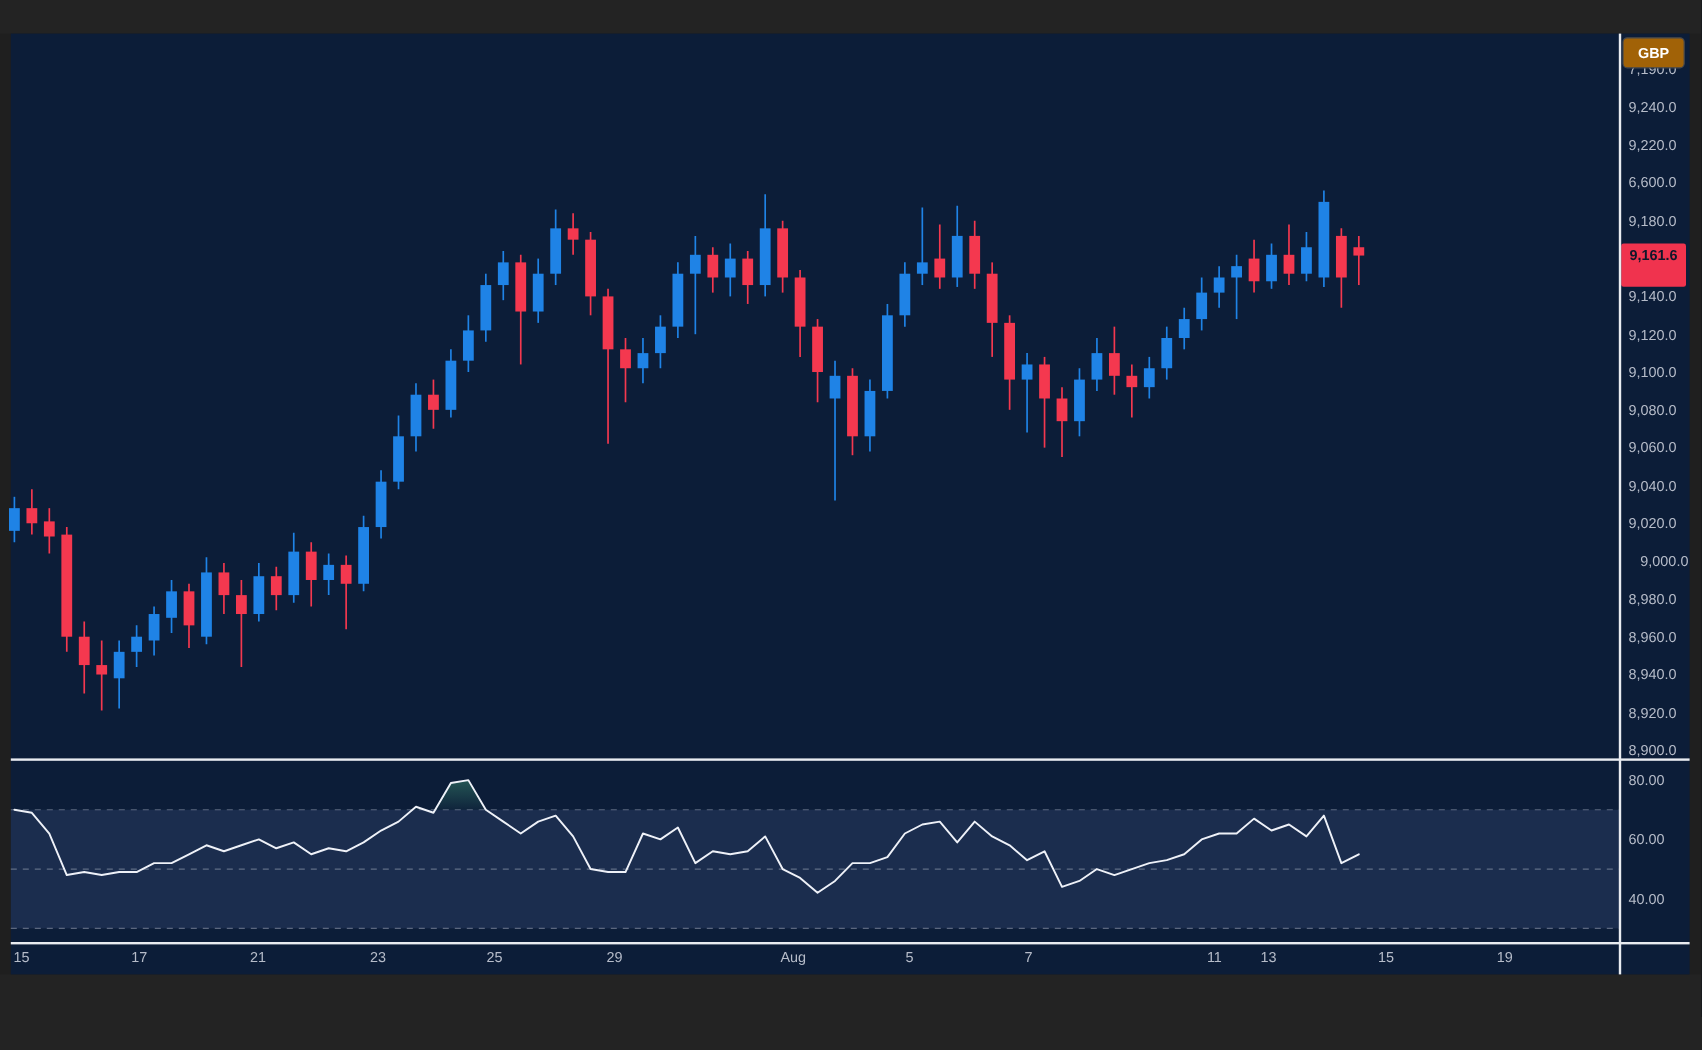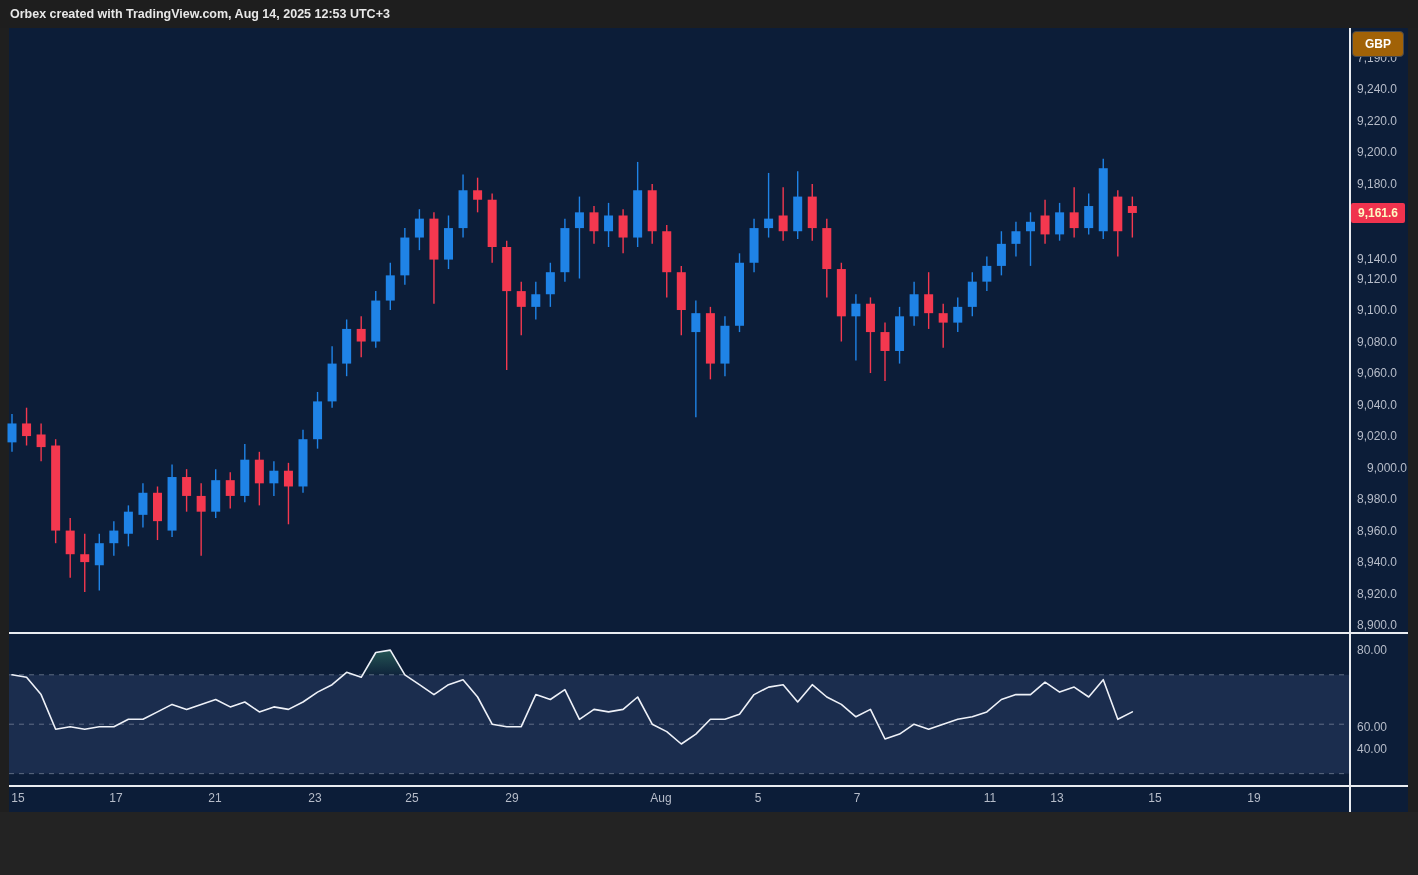--- a/index.html
+++ b/index.html
@@ -14,38 +14,35 @@
   #rsi-svg{position:absolute;left:0;top:606px;width:1350px;height:152px;}
   .sep-h{position:absolute;left:9px;width:1399px;height:2px;background:#e9ecf1;z-index:3;}
   .sep1{top:604px;}
   .sep2{top:757px;}
   .sep-v{position:absolute;left:1349px;top:0;width:2px;height:784px;background:#e9ecf1;z-index:3;}
   #time-axis{position:absolute;left:0;top:759px;width:1406px;height:25px;z-index:2;}
   .t-tick{position:absolute;top:4px;width:44px;margin-left:-22px;text-align:center;
           color:#b6bcc9;font-size:12px;}
   #price-axis{position:absolute;left:1351px;top:0;width:57px;height:784px;z-index:2;}
   .p-tick{position:absolute;left:6px;width:50px;color:#b6bcc9;font-size:12px;}
-  #price-badge{position:absolute;left:0;top:175px;width:54px;height:20px;background:#f0334e;
-               color:#fef9c3;font-size:12px;font-weight:bold;line-height:20px;text-align:center;
+  #price-badge{position:absolute;left:0;top:175px;width:54px;height:36px;background:#f0334e;
+               color:#0f172a;font-size:12px;font-weight:bold;line-height:20px;text-align:center;
                border-radius:2px;z-index:6;}
   #gbp-btn{position:absolute;left:1352px;top:3px;width:52px;height:26px;background:#a16207;
            border:1px solid #45484e;border-radius:4px;color:#ffffff;font-size:12px;
            font-weight:bold;z-index:7;font-family:"Liberation Sans",sans-serif;cursor:pointer;}
   .footer{position:absolute;left:0;top:812px;width:1418px;height:63px;background:#1c1c1c;}
   .logo{position:absolute;left:20px;top:17px;display:flex;align-items:center;gap:9px;
         color:#ececec;font-size:21.5px;font-weight:bold;letter-spacing:0.2px;}
 </style>
 </head>
 <body>
 
 <div class="screen">
 
-  <div class="titlebar">
-    <span>Orbex created with TradingView.com, Aug 14, 2025 12:53 UTC+3</span>
-  </div>
 
   <div class="chart-region">
     <div class="plot-bg"></div>
 
     <svg id="main-svg" viewBox="0 0 1350 605">
         <line x1="12" x2="12" y1="386.0026041666667" y2="423.8151041666667" stroke="#1f83e6" stroke-width="1.4"></line>
         <rect x="7.5" y="395.4557291666667" width="9" height="18.90625" fill="#1f83e6"></rect>
         <line x1="26.55" x2="26.55" y1="379.7005208333333" y2="417.5130208333333" stroke="#f4384f" stroke-width="1.4"></line>
         <rect x="22.05" y="395.4557291666667" width="9" height="12.604166666666629" fill="#f4384f"></rect>
         <line x1="41.1" x2="41.1" y1="395.4557291666667" y2="433.2682291666667" stroke="#f4384f" stroke-width="1.4"></line>
@@ -224,49 +221,49 @@
     <div id="time-axis">
         <span class="t-tick" style="left: 18px;">15</span>
         <span class="t-tick" style="left: 116px;">17</span>
         <span class="t-tick" style="left: 215px;">21</span>
         <span class="t-tick" style="left: 315px;">23</span>
         <span class="t-tick" style="left: 412px;">25</span>
         <span class="t-tick" style="left: 512px;">29</span>
         <span class="t-tick" style="left: 661px;">Aug</span>
         <span class="t-tick" style="left: 758px;">5</span>
         <span class="t-tick" style="left: 857px;">7</span>
-        <span class="t-tick" style="left: 990px;">11</span>
+        <span class="t-tick" style="left: 1012px;">11</span>
         <span class="t-tick" style="left: 1057px;">13</span>
         <span class="t-tick" style="left: 1155px;">15</span>
         <span class="t-tick" style="left: 1254px;">19</span>
       </div>
 
     <div id="price-axis">
       <div id="price-badge" style="top: 175px; background: rgb(240, 51, 78);">9,161.6</div>
     <span class="p-tick" style="top: 23px;">7,190.0</span>
         <span class="p-tick" style="top: 54px;">9,240.0</span>
         <span class="p-tick" style="top: 86px;">9,220.0</span>
-        <span class="p-tick" style="top: 117px;">9,200.0</span>
+        <span class="p-tick" style="top: 117px;">6,600.0</span>
         <span class="p-tick" style="top: 149px;">9,180.0</span>
         <span class="p-tick" style="top: 180px;">9,160.0</span>
-        <span class="p-tick" style="top: 224px;">9,140.0</span>
+        <span class="p-tick" style="top: 212px;">9,140.0</span>
         <span class="p-tick" style="top: 244px;">9,120.0</span>
         <span class="p-tick" style="top: 275px;">9,100.0</span>
         <span class="p-tick" style="top: 307px;">9,080.0</span>
         <span class="p-tick" style="top: 338px;">9,060.0</span>
         <span class="p-tick" style="top: 370px;">9,040.0</span>
         <span class="p-tick" style="top: 401px;">9,020.0</span>
         <span class="p-tick" style="top: 433px; text-align: right;">9,000.0</span>
         <span class="p-tick" style="top: 464px;">8,980.0</span>
         <span class="p-tick" style="top: 496px;">8,960.0</span>
         <span class="p-tick" style="top: 527px;">8,940.0</span>
         <span class="p-tick" style="top: 559px;">8,920.0</span>
         <span class="p-tick" style="top: 590px;">8,900.0</span>
         <span class="p-tick" style="top: 615px;">80.00</span>
-        <span class="p-tick" style="top: 692px;">60.00</span>
+        <span class="p-tick" style="top: 664px;">60.00</span>
         <span class="p-tick" style="top: 714px;">40.00</span>
       </div>
 
     <button id="gbp-btn">GBP</button>
   </div>
 
 
 </div>
 
 </body></html>

